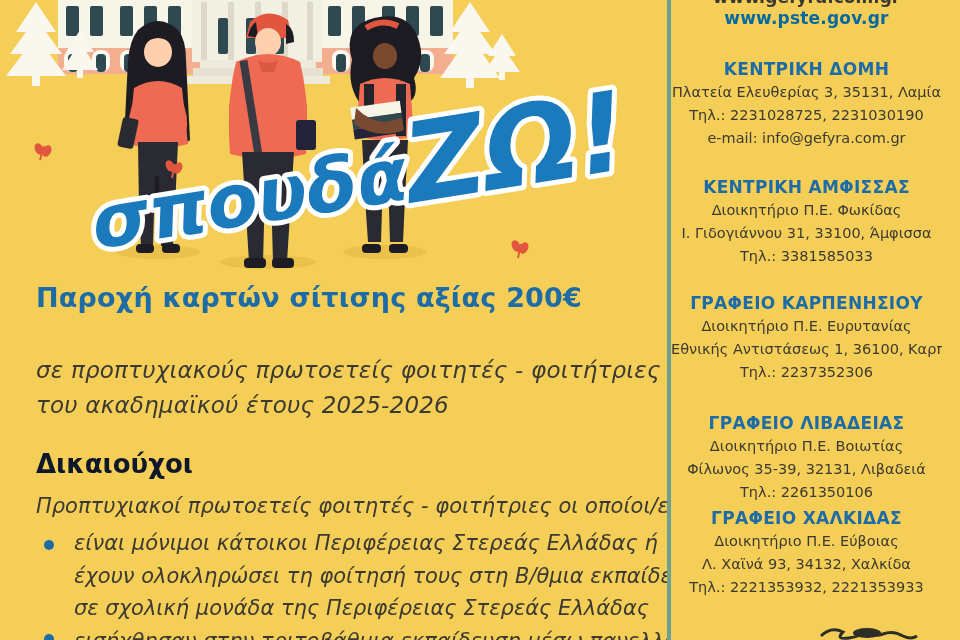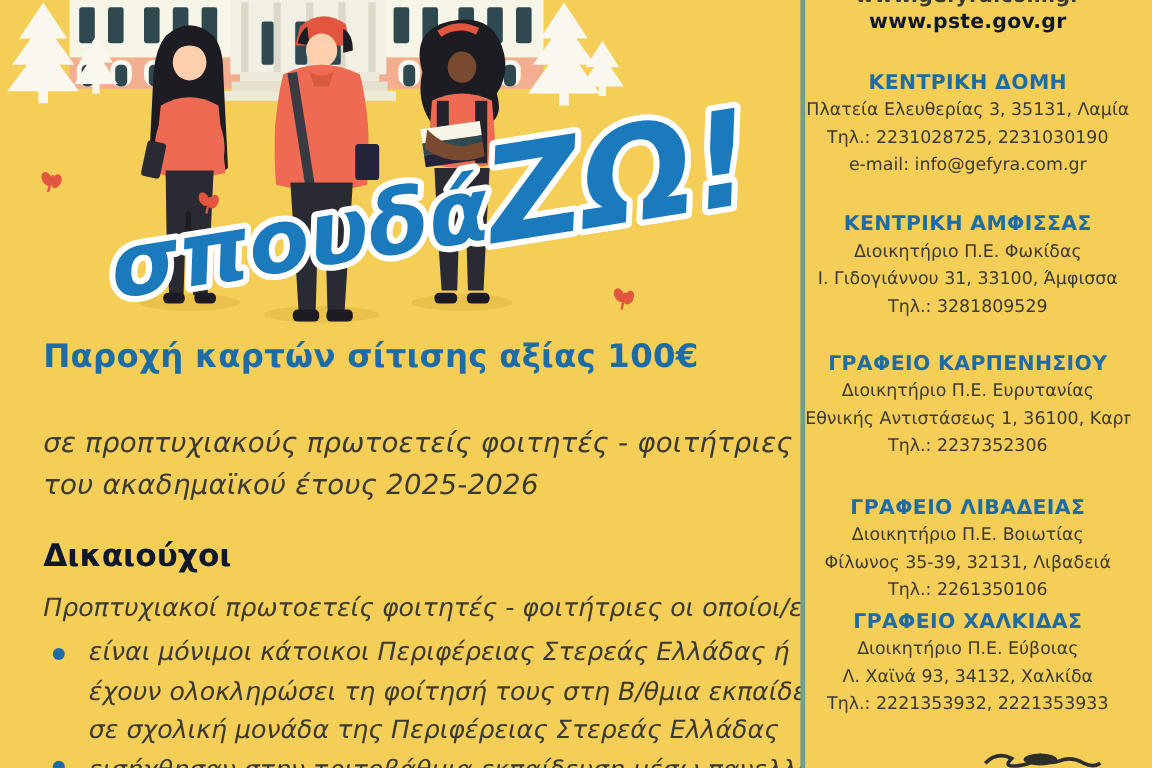--- a/index.html
+++ b/index.html
@@ -16,21 +16,21 @@
   .promo-it{font-style:italic;color:#3B3A32;font-size:23px;letter-spacing:.2px;white-space:nowrap;}
   .benef-head{font-weight:bold;color:#0f172a;font-size:26px;}
   .benef-it{font-style:italic;color:#3B3A32;font-size:21px;white-space:nowrap;}
   .dot{width:10px;height:10px;border-radius:50%;background:#1E6CA6;}
   
   .divider{position:absolute;left:667px;top:0;width:4px;height:640px;background:#6BA195;}
   
   .right{position:absolute;left:671px;top:0;width:271px;height:640px;text-align:center;overflow:hidden;}
   .clip-top{position:absolute;left:0;top:0;width:100%;height:7px;overflow:hidden;}
   .clip-top span{display:inline-block;transform:translateY(-13px);font-weight:bold;font-size:17px;color:#3B3A32;}
-  .url{position:absolute;left:0;top:8px;width:100%;font-weight:bold;color:#0f172a;font-size:17px;letter-spacing:.2px;}
+  .url{position:absolute;left:0;top:8px;width:100%;font-weight:bold;color:#0369a1;font-size:17px;letter-spacing:.2px;}
   .section{position:absolute;left:0;width:100%;}
   .section .hd{font-weight:bold;color:#1E6CA6;font-size:17px;letter-spacing:.3px;line-height:23px;}
   .section .ln{color:#3B3A32;font-size:14.5px;line-height:23px;white-space:nowrap;}
   .squiggle{position:absolute;left:148px;top:624px;}
 </style>
 </head>
 <body>
 
 <div class="poster">
 
@@ -187,21 +187,21 @@
         <path d="M518 258 l3 -14" fill="none"></path>
           <ellipse cx="516" cy="246" rx="3" ry="5" transform="rotate(-25 516 246)"></ellipse>
           <ellipse cx="524" cy="248" rx="3" ry="5" transform="rotate(25 524 248)"></ellipse>
       </g>
 
       <text transform="rotate(-9 100 248)" x="96" y="248" font-family="DejaVu Sans, Liberation Sans, sans-serif" font-style="italic" font-weight="bold" fill="#1B7ABC" stroke="#FFFFFF" stroke-width="10" paint-order="stroke" stroke-linejoin="round">
         <tspan font-size="74">σπουδά</tspan><tspan font-size="110" dy="4">ΖΩ!</tspan>
       </text>
     </svg>
 
-    <div class="abs promo-blue" style="left:36px;top:282px">Παροχή καρτών σίτισης αξίας 100€</div>
+    <div class="abs promo-blue" style="left:36px;top:282px">Παροχή καρτών σίτισης αξίας 200€</div>
     <div class="abs promo-it" style="left:36px;top:357px">σε προπτυχιακούς πρωτοετείς φοιτητές - φοιτήτριες</div>
     <div class="abs promo-it" style="left:36px;top:392px">του ακαδημαϊκού έτους 2025-2026</div>
 
     <div class="abs benef-head" style="left:36px;top:449px">Δικαιούχοι</div>
     <div class="abs benef-it" style="left:36px;top:494px">Προπτυχιακοί πρωτοετείς φοιτητές - φοιτήτριες οι οποίοι/ες:</div>
 
     <div class="abs dot" style="left:44px;top:540px"></div>
     <div class="abs benef-it" style="left:74px;top:531px">είναι μόνιμοι κάτοικοι Περιφέρειας Στερεάς Ελλάδας ή</div>
     <div class="abs benef-it" style="left:74px;top:564px">έχουν ολοκληρώσει τη φοίτησή τους στη Β/θμια εκπαίδευση</div>
     <div class="abs benef-it" style="left:74px;top:596px">σε σχολική μονάδα της Περιφέρειας Στερεάς Ελλάδας</div>
@@ -223,21 +223,21 @@
       <div class="hd">ΚΕΝΤΡΙΚΗ ΔΟΜΗ</div>
       <div class="ln">Πλατεία Ελευθερίας 3, 35131, Λαμία</div>
       <div class="ln">Τηλ.: 2231028725, 2231030190</div>
       <div class="ln">e-mail: info@gefyra.com.gr</div>
     </div>
 
     <div class="section" style="top:176px">
       <div class="hd">ΚΕΝΤΡΙΚΗ ΑΜΦΙΣΣΑΣ</div>
       <div class="ln">Διοικητήριο Π.Ε. Φωκίδας</div>
       <div class="ln">Ι. Γιδογιάννου 31, 33100, Άμφισσα</div>
-      <div class="ln">Τηλ.: 3281809529</div>
+      <div class="ln">Τηλ.: 3381585033</div>
     </div>
 
     <div class="section" style="top:292px">
       <div class="hd">ΓΡΑΦΕΙΟ ΚΑΡΠΕΝΗΣΙΟΥ</div>
       <div class="ln">Διοικητήριο Π.Ε. Ευρυτανίας</div>
       <div class="ln">Εθνικής Αντιστάσεως 1, 36100, Καρπενήσι</div>
       <div class="ln">Τηλ.: 2237352306</div>
     </div>
 
     <div class="section" style="top:412px">

